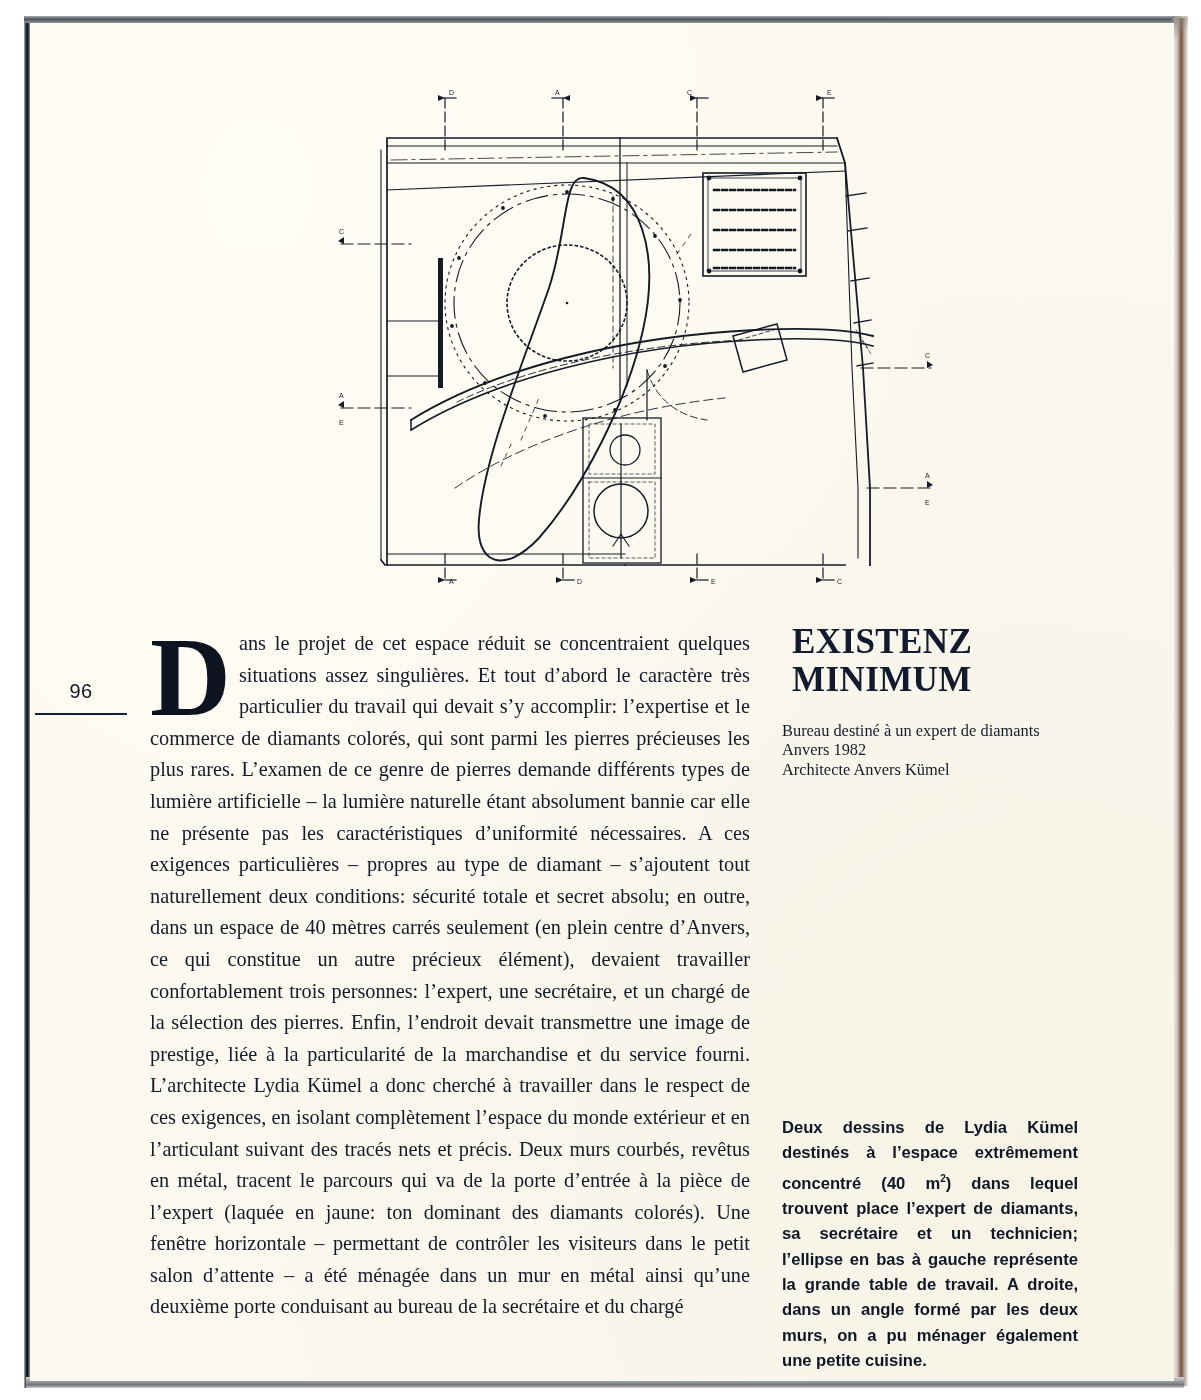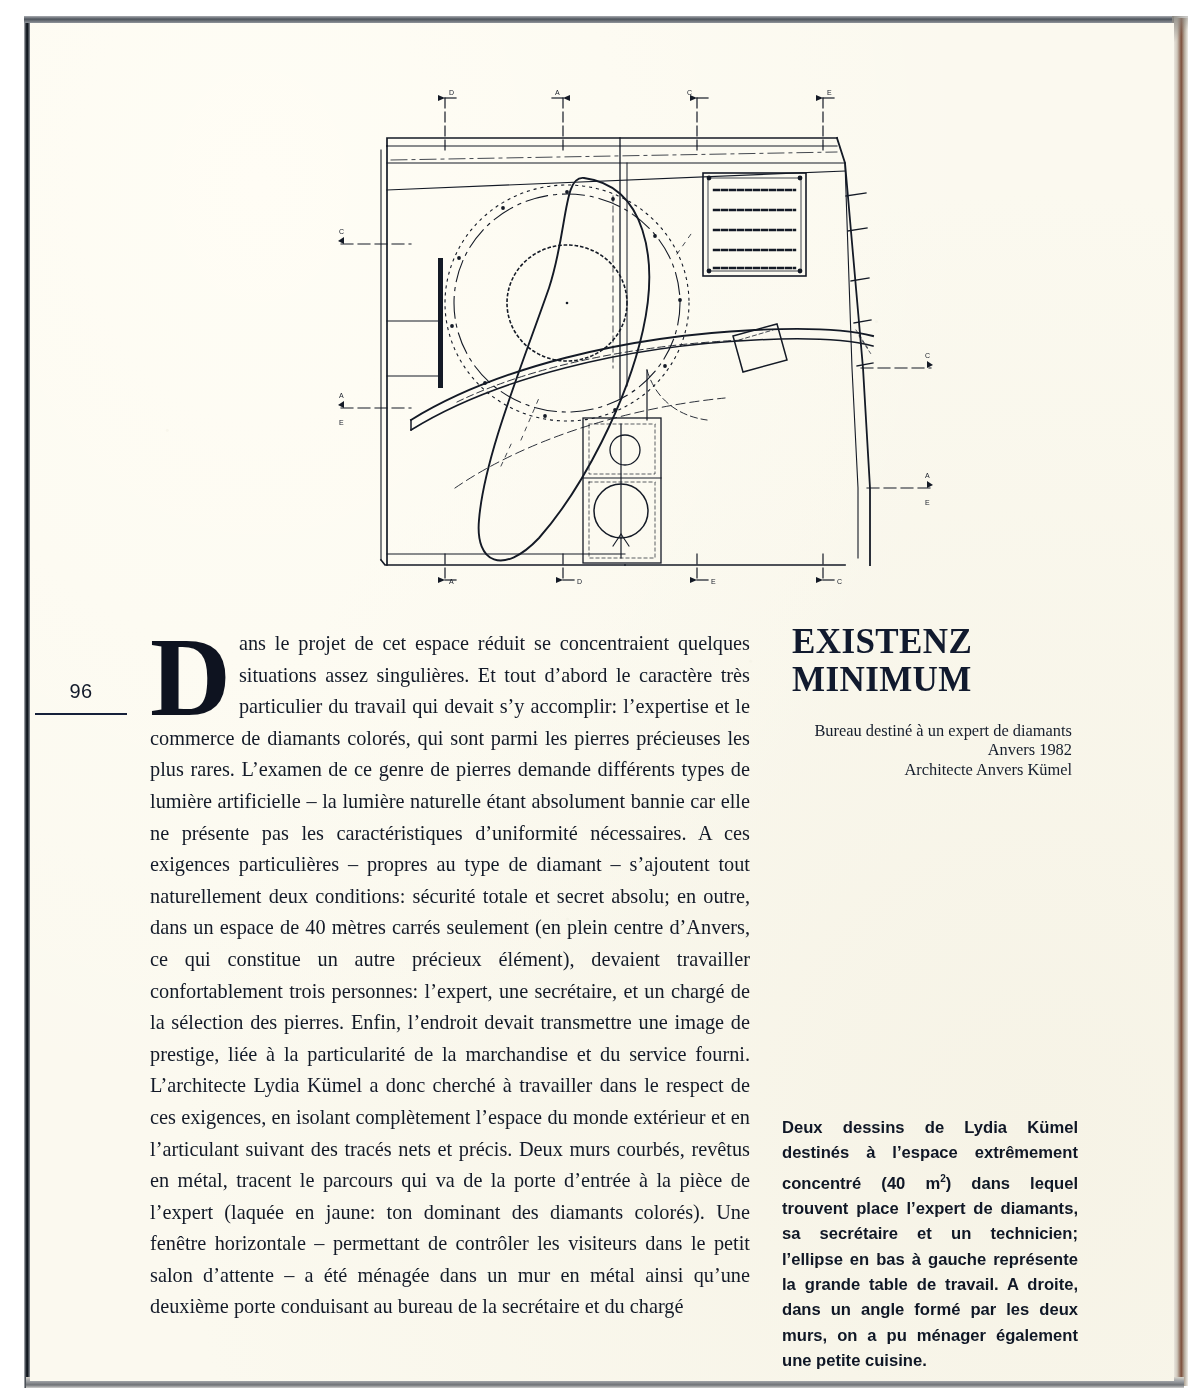--- a/index.html
+++ b/index.html
@@ -146,21 +146,21 @@
     color: #111a2e;
     margin: 0 0 22px 10px;
   }
   #headline .line { display: block; }
   #credits {
     font-family: "Liberation Serif", serif;
     font-size: 16.4px;
     line-height: 19.4px;
     color: #151d2c;
   }
-  #credits .line { display: block; text-align: right; }
+  #credits .line { display: block; }
 
   #caption {
     position: absolute;
     left: 752px; top: 1092px;
     width: 296px;
     font-family: "Liberation Sans", sans-serif;
     font-weight: 700;
     font-size: 16.6px;
     line-height: 25.4px;
     color: #0f1726;

